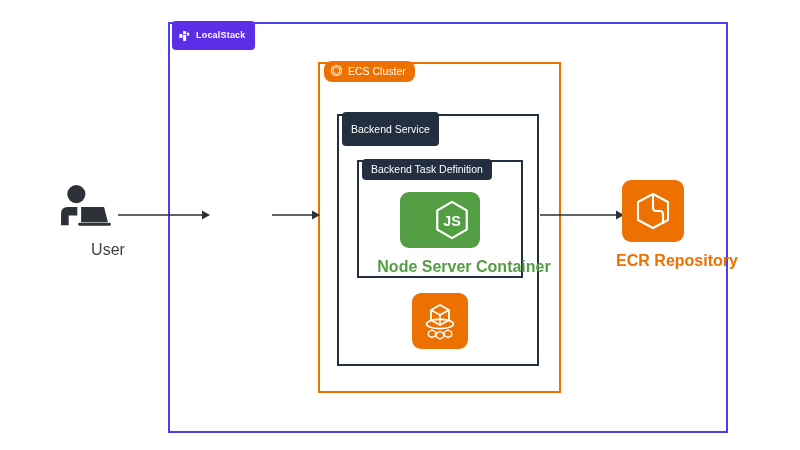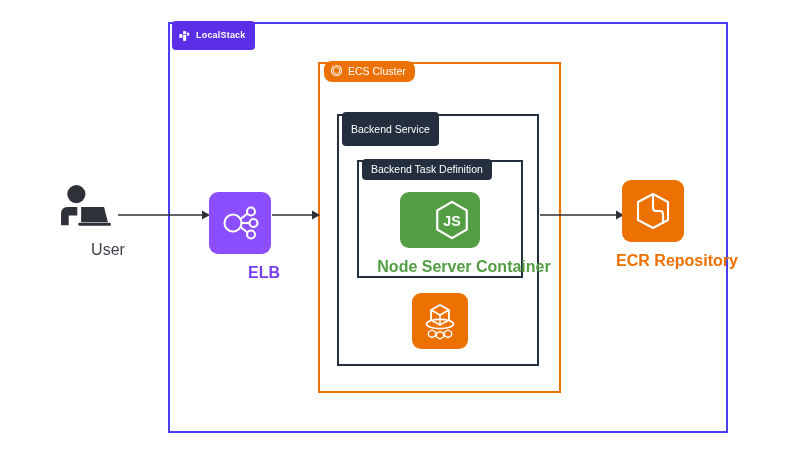--- a/index.html
+++ b/index.html
@@ -225,34 +225,20 @@
       <svg class="glyph" viewBox="0 0 56 46">
         <circle cx="20" cy="9.5" r="9.5" fill="#2e3138"></circle>
         <path d="M4 42 L4 30 Q4 23 11 23 L21 23 L21 32 L12 32 L12 42 Z" fill="#2e3138"></path>
         <path d="M25 23 L49 23 L53 39 L25 39 Z" fill="#2e3138"></path>
         <rect x="22" y="39.5" width="34" height="3.2" rx="1.2" fill="#2e3138"></rect>
       </svg>
     </span>
     <span class="node-label">User</span>
   </div>
 
-  <div class="node node-elb">
-    <span class="node-tile">
-      <svg width="40" height="40" viewBox="0 0 40 40">
-        <circle cx="13" cy="20" r="8.5" fill="none" stroke="#ffffff" stroke-width="2.1"></circle>
-        <circle cx="31" cy="8.5" r="4" fill="none" stroke="#ffffff" stroke-width="2.1"></circle>
-        <circle cx="33.5" cy="20" r="4" fill="none" stroke="#ffffff" stroke-width="2.1"></circle>
-        <circle cx="31" cy="31.5" r="4" fill="none" stroke="#ffffff" stroke-width="2.1"></circle>
-        <line x1="20" y1="16.5" x2="27.5" y2="10.5" stroke="#ffffff" stroke-width="2.1"></line>
-        <line x1="21.5" y1="20" x2="29.5" y2="20" stroke="#ffffff" stroke-width="2.1"></line>
-        <line x1="20" y1="23.5" x2="27.5" y2="29.5" stroke="#ffffff" stroke-width="2.1"></line>
-      </svg>
-    </span>
-    <span class="node-label">ELB</span>
-  </div>
 
   <div class="node node-nodejs">
     <span class="node-tile">
       <svg width="38" height="40" viewBox="0 0 38 42">
         <polygon points="19,2 34.5,11 34.5,31 19,40 3.5,31 3.5,11" fill="none" stroke="#ffffff" stroke-width="2.3" stroke-linejoin="round"></polygon>
         <text x="19" y="27" text-anchor="middle" font-family="'Liberation Sans', sans-serif" font-size="15" font-weight="bold" fill="#ffffff">JS</text>
       </svg>
     </span>
     <span class="node-label">Node Server Container</span>
   </div>

